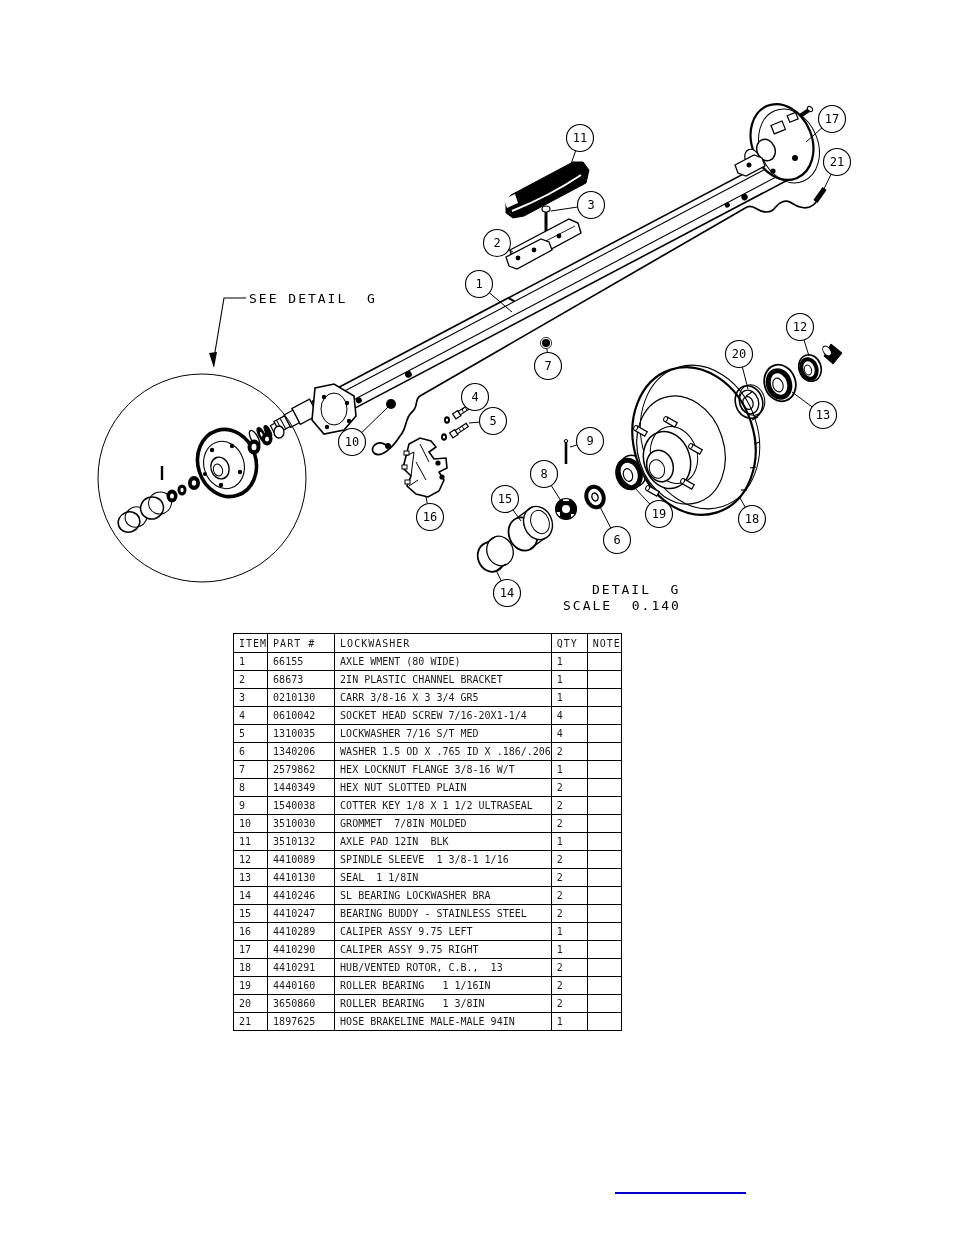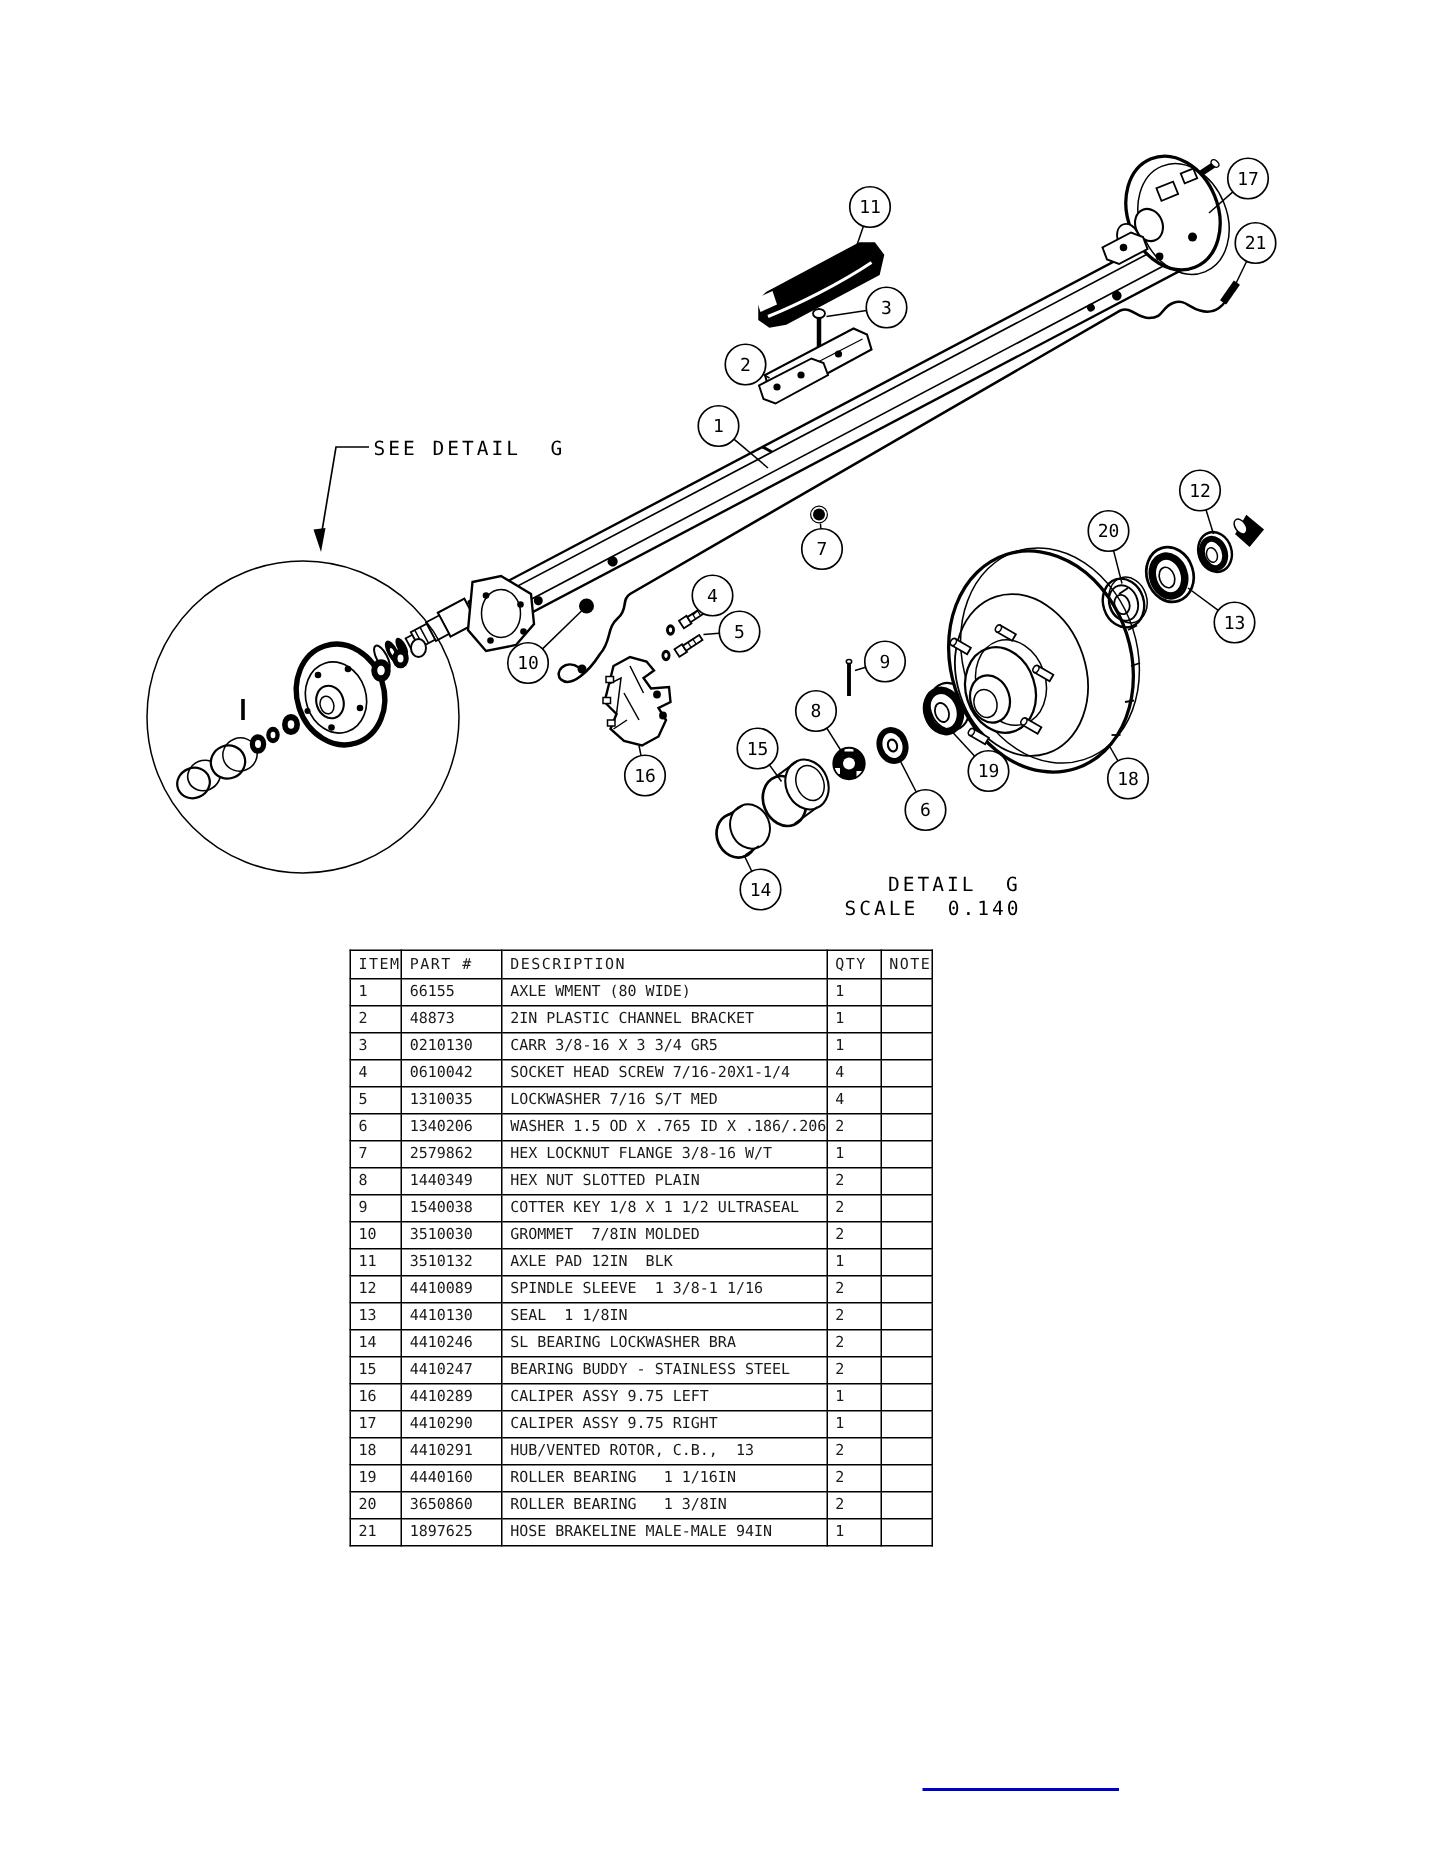--- a/index.html
+++ b/index.html
@@ -412,36 +412,36 @@
       <col class="col-item">
         <col class="col-part">
         <col class="col-desc">
         <col class="col-qty">
         <col class="col-note">
     </colgroup>
     <thead>
       <tr>
         <th>ITEM</th>
         <th>PART #</th>
-        <th>DESCRIPTION</th>
+        <th>LOCKWASHER</th>
         <th>QTY</th>
         <th>NOTE</th>
       </tr>
     </thead>
     <tbody>
         <tr>
           <td>1</td>
           <td>66155</td>
           <td>AXLE WMENT (80 WIDE)</td>
           <td>1</td>
           <td></td>
         </tr>
         <tr>
           <td>2</td>
-          <td>48873</td>
+          <td>68673</td>
           <td>2IN PLASTIC CHANNEL BRACKET</td>
           <td>1</td>
           <td></td>
         </tr>
         <tr>
           <td>3</td>
           <td>0210130</td>
           <td>CARR 3/8-16 X 3 3/4 GR5</td>
           <td>1</td>
           <td></td>

